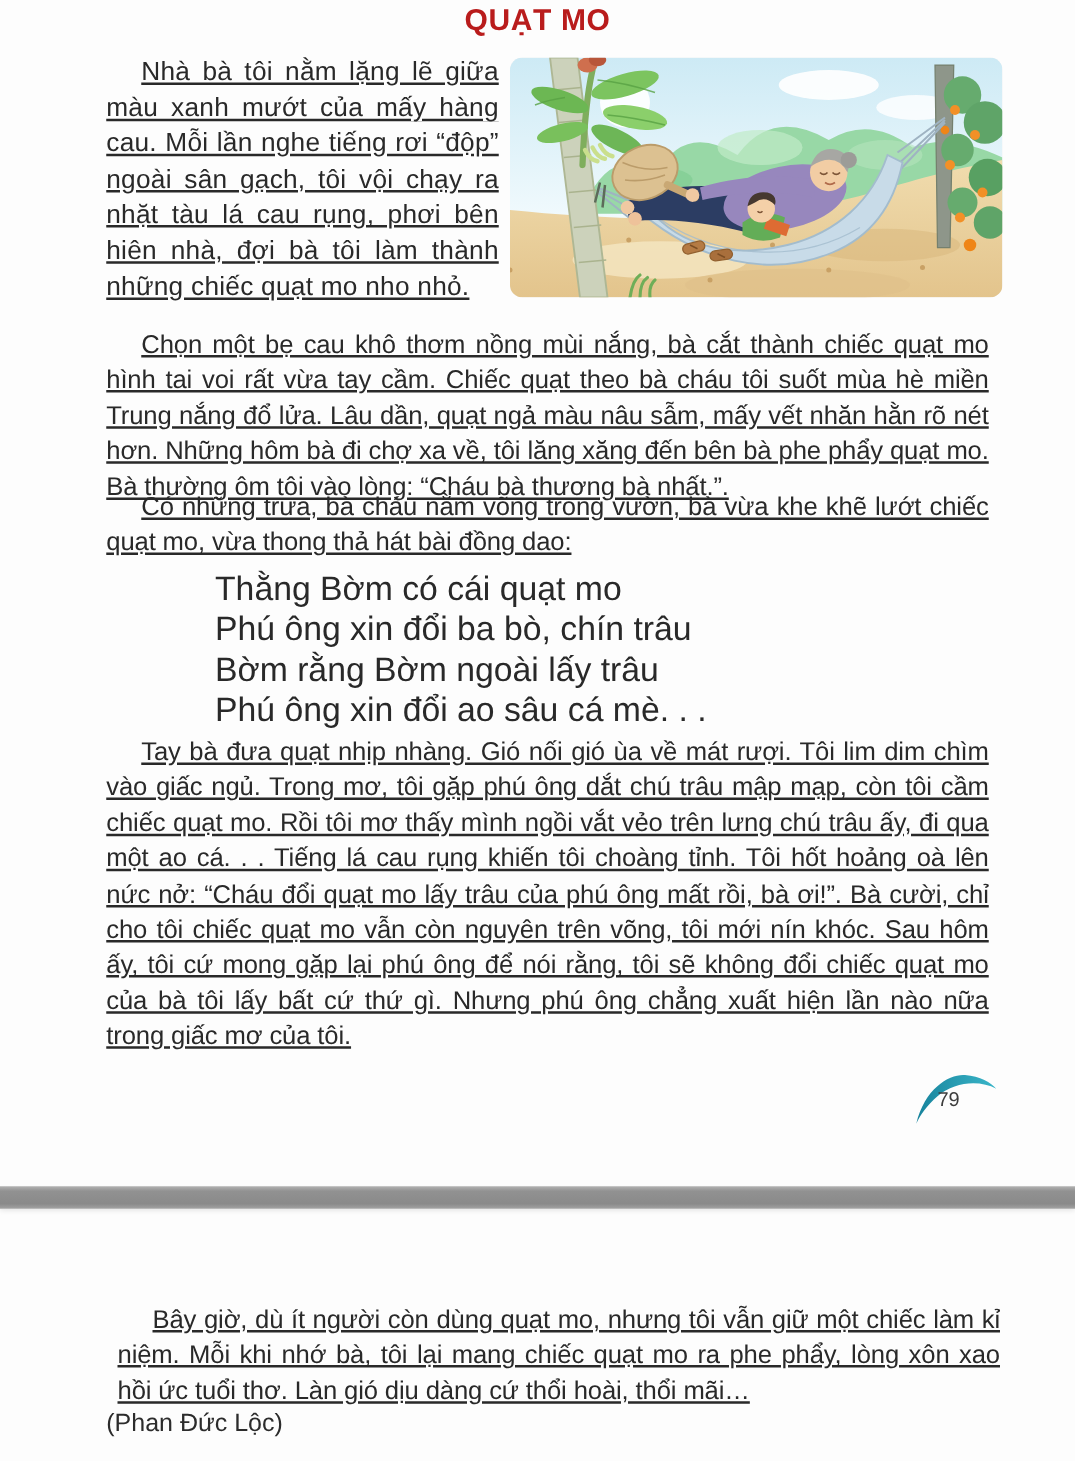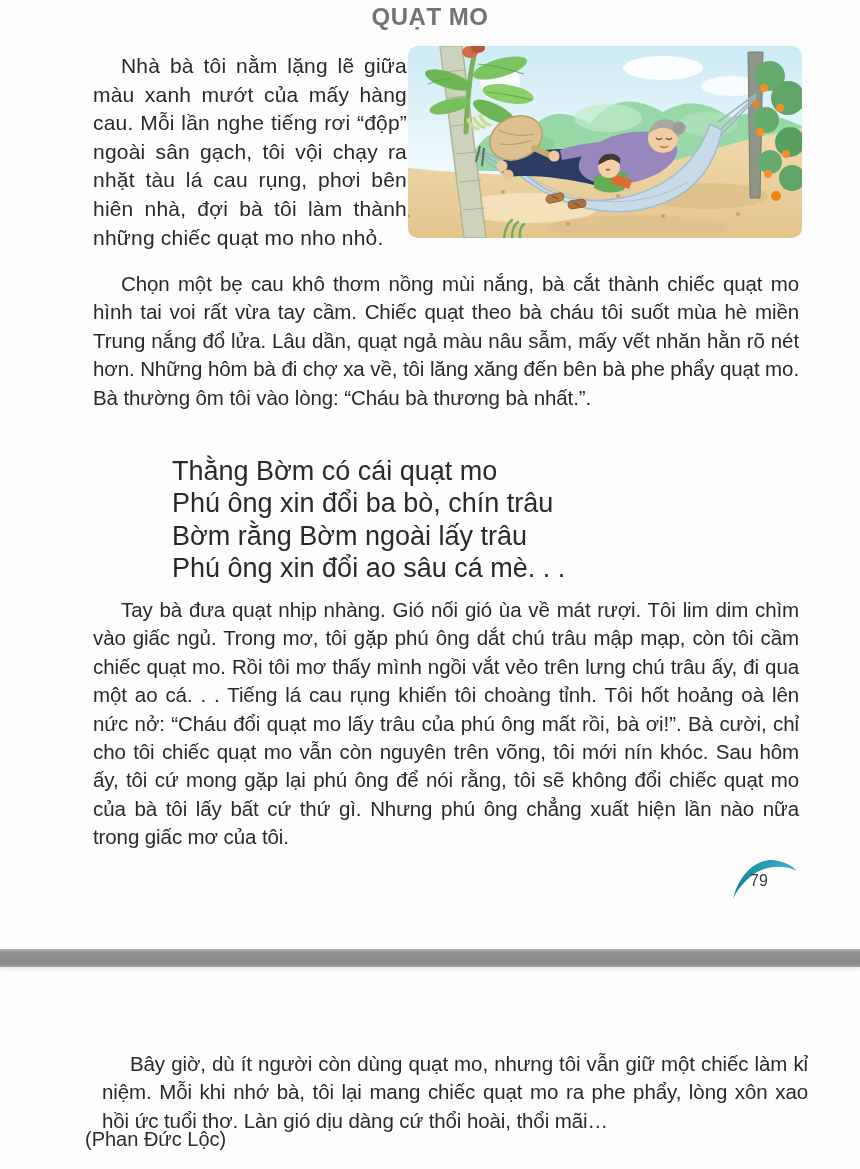--- a/index.html
+++ b/index.html
@@ -9,32 +9,33 @@
     height: 1169px;
     background: #fdfdfd;
     font-family: "Liberation Sans", "DejaVu Sans", sans-serif;
     color: #292929;
     overflow: hidden;
   }
   .title {
     position: absolute; top: 3px; left: 0; width: 100%;
     text-align: center;
     font-size: 24px; font-weight: bold;
-    color: #737373;
+    color: #b91c1c;
     letter-spacing: 0.5px;
     margin: 0;
   }
   .para {
     position: absolute;
     font-size: 20.5px;
     line-height: 28.4px;
     text-align: justify;
     text-indent: 28px;
     letter-spacing: -0.1px;
-    margin: 8px;
+    margin: 0;
+    text-decoration: underline;
   }
   .p1 { top: 44px; left: 85px; width: 314px; font-size: 21px; line-height: 28.6px; letter-spacing: 0.2px; }
   .p2 { top: 262px; left: 85px; width: 706px; }
   .p3 { top: 392px; left: 85px; width: 706px; }
   .p4 { top: 588px; left: 85px; width: 706px; }
   .p5 { top: 1042px; left: 94px; width: 706px; }
   .poem {
     position: absolute; top: 455px; left: 172px;
     font-size: 27px; line-height: 32.4px;
     margin: 0;
@@ -198,20 +199,21 @@
         <path d="M144,150 l6,3 M166,157 l6,3" stroke="#7d4e24" stroke-width="1.2"></path>
       </g>
 
       <g>
         <path d="M96,192 q2,-14 8,-18 M104,192 q0,-12 6,-16 M112,192 q-1,-10 4,-14" stroke="#6fae58" stroke-width="2.5" fill="none" stroke-linecap="round"></path>
       </g>
     </svg>
   </div>
 
   <p class="para p2">Chọn một bẹ cau khô thơm nồng mùi nắng, bà cắt thành chiếc quạt mo hình tai voi rất vừa tay cầm. Chiếc quạt theo bà cháu tôi suốt mùa hè miền Trung nắng đổ lửa. Lâu dần, quạt ngả màu nâu sẫm, mấy vết nhăn hằn rõ nét hơn. Những hôm bà đi chợ xa về, tôi lăng xăng đến bên bà phe phẩy quạt mo. Bà thường ôm tôi vào lòng: “Cháu bà thương bà nhất.”.</p>
+  <p class="para p3">Có những trưa, bà cháu nằm võng trong vườn, bà vừa khe khẽ lướt chiếc quạt mo, vừa thong thả hát bài đồng dao:</p>
 
   <div class="poem">
     <div class="poem-line">Thằng Bờm có cái quạt mo</div>
     <div class="poem-line">Phú ông xin đổi ba bò, chín trâu</div>
     <div class="poem-line">Bờm rằng Bờm ngoài lấy trâu</div>
     <div class="poem-line">Phú ông xin đổi ao sâu cá mè. . .</div>
   </div>
 
   <p class="para p4">Tay bà đưa quạt nhịp nhàng. Gió nối gió ùa về mát rượi. Tôi lim dim chìm vào giấc ngủ. Trong mơ, tôi gặp phú ông dắt chú trâu mập mạp, còn tôi cầm chiếc quạt mo. Rồi tôi mơ thấy mình ngồi vắt vẻo trên lưng chú trâu ấy, đi qua một ao cá. . . Tiếng lá cau rụng khiến tôi choàng tỉnh. Tôi hốt hoảng oà lên nức nở: “Cháu đổi quạt mo lấy trâu của phú ông mất rồi, bà ơi!”. Bà cười, chỉ cho tôi chiếc quạt mo vẫn còn nguyên trên võng, tôi mới nín khóc. Sau hôm ấy, tôi cứ mong gặp lại phú ông để nói rằng, tôi sẽ không đổi chiếc quạt mo của bà tôi lấy bất cứ thứ gì. Nhưng phú ông chẳng xuất hiện lần nào nữa trong giấc mơ của tôi.</p>
 

